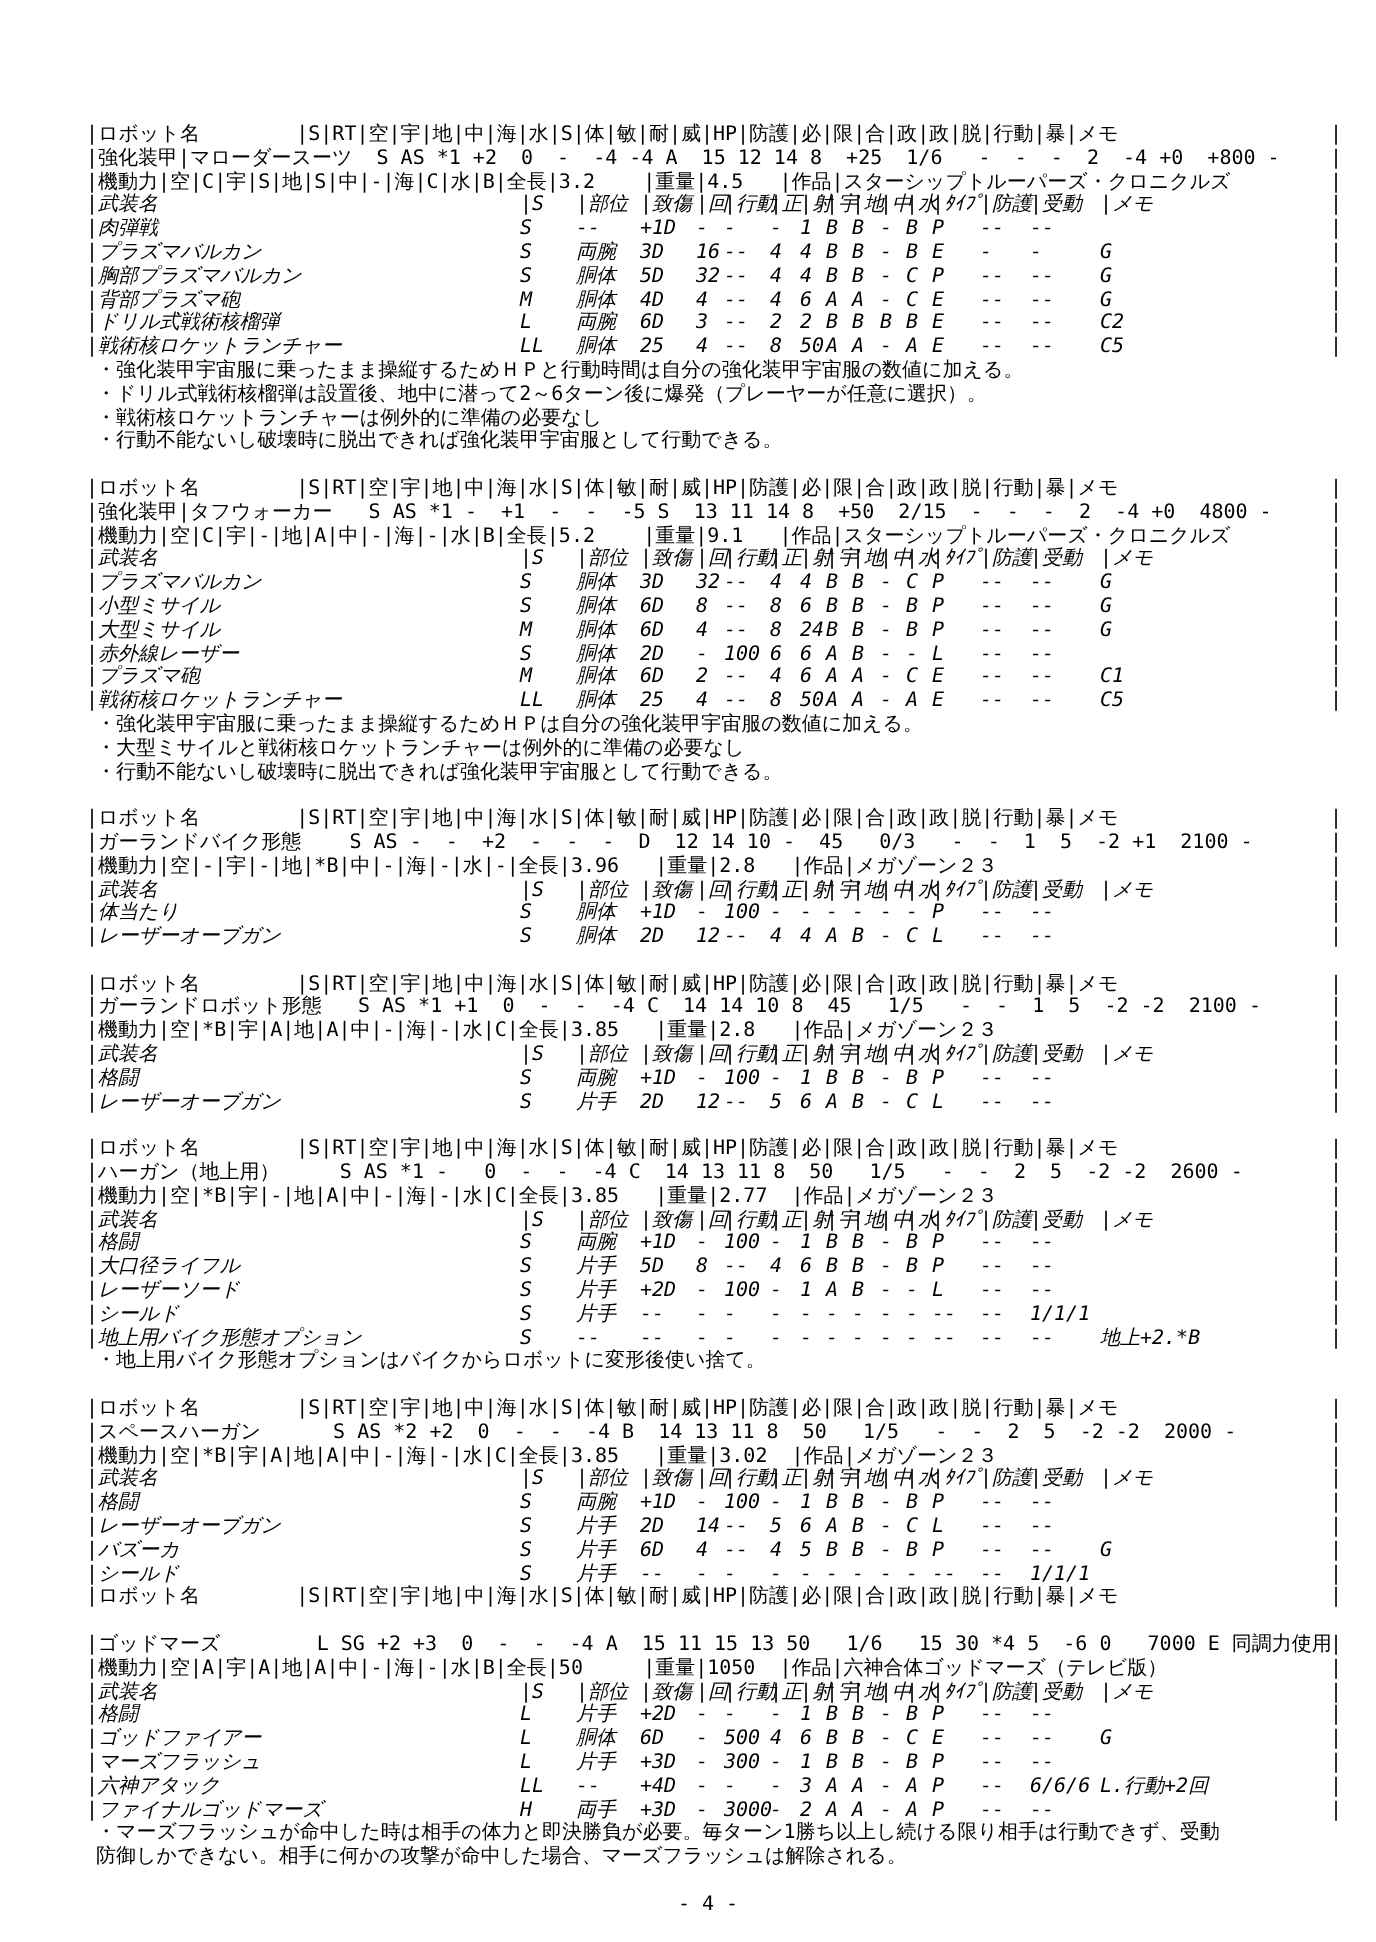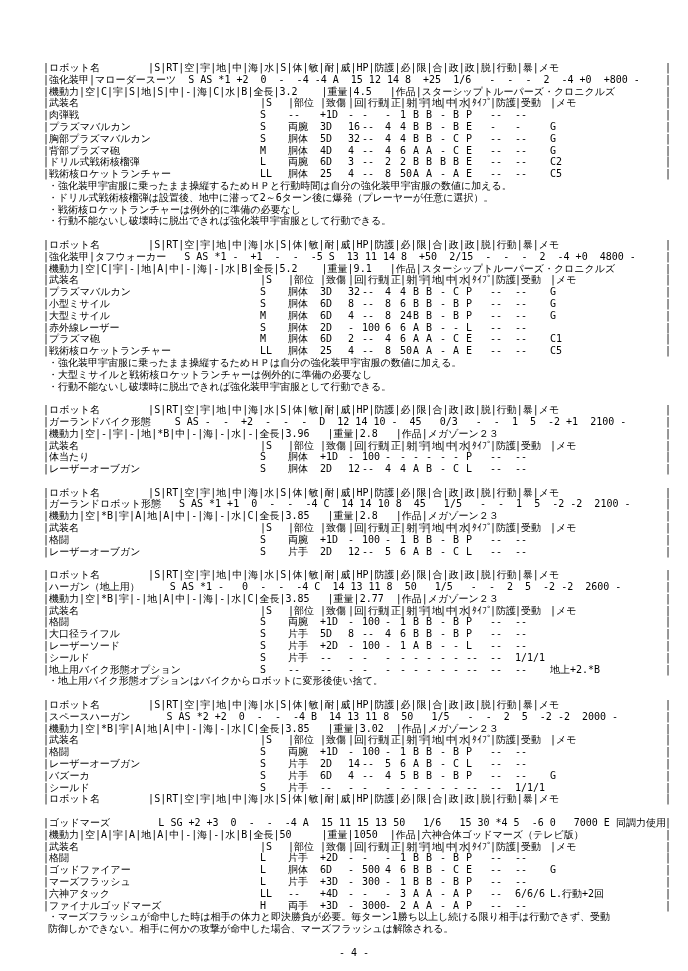--- a/index.html
+++ b/index.html
@@ -1,20 +1,20 @@
 <!DOCTYPE html>
 <html><head>
 <meta charset="utf-8">
 <style>
   html,body{margin:0;padding:0;background:#e8e8e8;}
   .page{position:relative;width:688px;height:971px;background:#ffffff;overflow:hidden;
         font-family:"DejaVu Sans Mono","Liberation Mono",monospace;color:#000;}
   .doc{position:absolute;left:43px;top:46px;width:628px;font-size:10px;line-height:11.8px;white-space:pre;margin-top:16px;}
   .line{position:relative;height:11.8px;overflow:visible;}
-  .grid{display:flex;}
+  .grid{display:flex;font-style:italic;}
   .grid span{display:block;flex:none;white-space:pre;overflow:visible;}
   .rpipe{position:absolute;left:622px;top:0;}
   .note{padding-left:5px;}
   .pagenum span{display:inline-block;width:622px;text-align:center;}
   
   .c0{width:217px}.c1{width:28px}.c2{width:32px}.c3{width:28px}
   .c4{width:14px}.c5{width:23px}.c6{width:15px}.c7{width:13px}
   .c8{width:13px}.c9{width:14px}.c10{width:13px}.c11{width:13px}
   .c12{width:24px}.c13{width:25px}.c14{width:35px}.c15{width:115px}
 </style>

